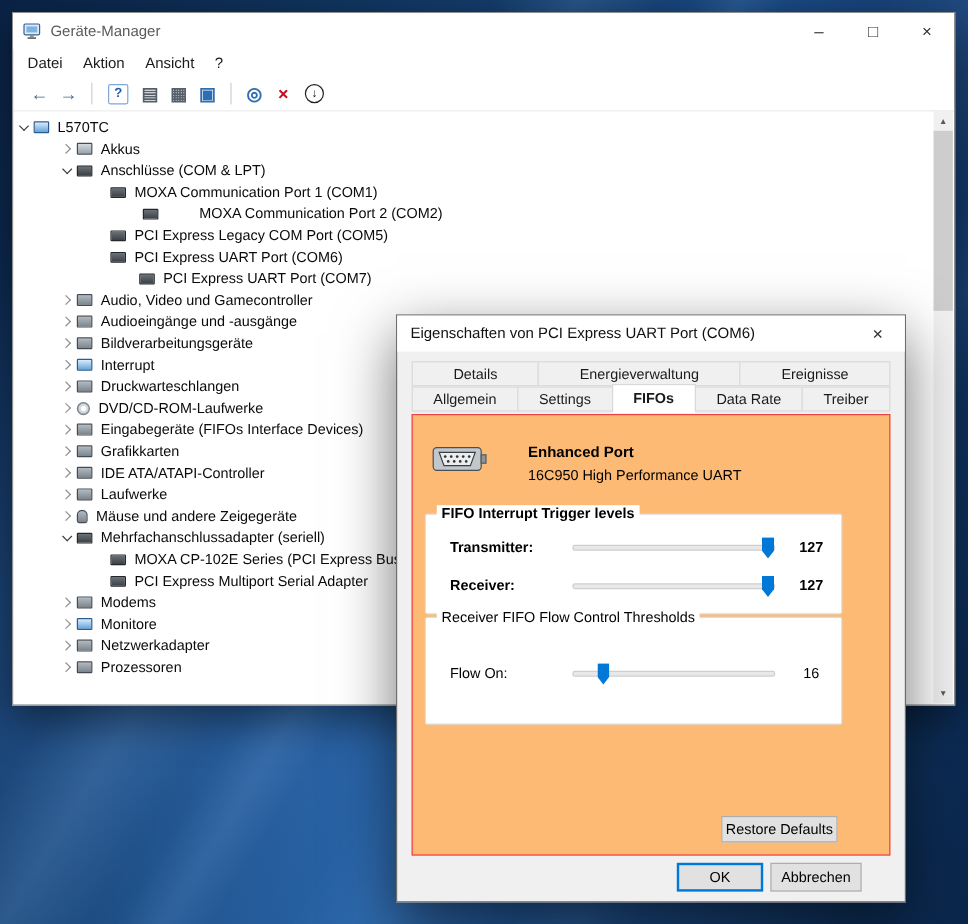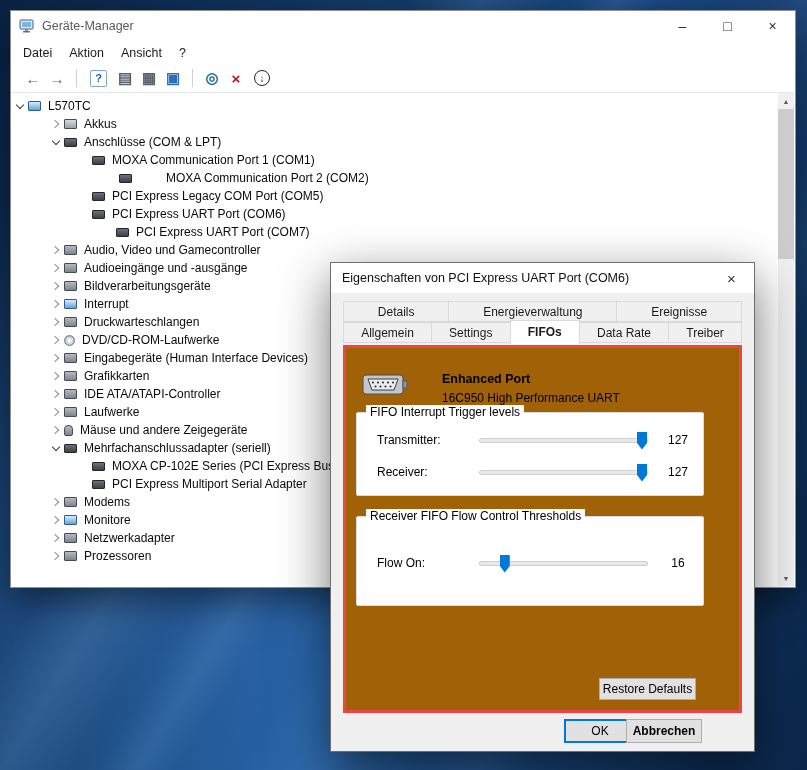--- a/index.html
+++ b/index.html
@@ -67,46 +67,46 @@
   .dclose{margin-left:auto;width:45px;height:100%;display:flex;align-items:center;justify-content:center;
     font-size:15px;color:#333;}
   .tabrow{display:flex;margin:0 12px;position:relative;z-index:2;}
   .r1{margin-top:8px;}
   .tab{flex:1 1 auto;text-align:center;height:21px;line-height:21px;box-sizing:border-box;
     background:#f0f0f0;border:1px solid #d9d9d9;color:#1a1a1a;font-size:12px;white-space:nowrap;
     padding:0 4px;overflow:hidden;}
   .tab + .tab{margin-left:-1px;}
   .r2 .tab.active{background:#fff;z-index:3;position:relative;margin-top:-2px;height:24px;
     line-height:23px;margin-bottom:-1px;border-bottom:1px solid #fff;font-weight:bold;}
-  .tabpage{position:absolute;left:12px;right:12px;top:82px;height:368px;background:#a16207;
-    border:3px solid #ef4444;z-index:1;box-sizing:border-box;}
+  .tabpage{position:absolute;left:12px;right:12px;top:82px;height:368px;background:#fdba74;
+    border:1px solid #ef4444;z-index:1;box-sizing:border-box;}
   .devhdr{display:flex;align-items:flex-start;margin:22px 0 0 16px;}
   .devicon{width:46px;height:30px;flex:none;display:inline-block;}
   .devtexts{margin-left:34px;padding-top:2px;}
   .devname{font-weight:bold;font-size:12.5px;color:#000;}
   .devdesc{margin-top:5px;font-size:12px;color:#000;}
   .group{position:absolute;left:10px;width:348px;border:1px solid #dcdcdc;border-radius:2px;
     box-sizing:border-box;background:#fff;}
-  .g1{top:64px;height:84px;}
+  .g1{top:82px;height:84px;font-weight:bold;}
   .g2{top:168px;height:90px;}
   .glabel{position:absolute;top:-8px;left:9px;background:#fff;padding:0 4px;font-size:12px;color:#000;}
   .grows{position:absolute;top:8px;bottom:4px;left:12px;right:10px;display:flex;
     flex-direction:column;justify-content:space-evenly;}
   .srow{display:flex;align-items:center;height:26px;}
   .slabel{width:102px;padding-left:8px;color:#000;}
   .strack{flex:1;height:3px;background:#e8e8e8;border:1px solid #cfcfcf;border-radius:2px;
     position:relative;margin-right:15px;}
   .sthumb{position:absolute;top:-7px;width:10px;height:18px;background:#0078d7;
     clip-path:polygon(0 0,100% 0,100% 64%,50% 100%,0 64%);}
   .sval{width:30px;text-align:center;color:#000;}
   .btn{font-family:inherit;font-size:12px;background:#e1e1e1;border:1px solid #adadad;color:#000;padding:0;}
   .restore{position:absolute;right:43px;bottom:10px;width:97px;height:22px;}
   .dfooter{position:absolute;left:0;right:0;bottom:0;height:40px;padding-left:36px;}
   .ok{position:absolute;right:118px;bottom:8px;width:72px;height:24px;border:2px solid #0078d7;}
-  .cancel{position:absolute;right:52px;bottom:8px;width:76px;height:24px;font-weight:bold;}
+  .cancel{position:absolute;right:36px;bottom:8px;width:76px;height:24px;}
 </style>
 </head>
 <body>
 
 <div class="wallpaper">
   <div class="beam b1"></div>
   <div class="beam b2"></div>
   <div class="beam b3"></div>
   <div class="beam b4"></div>
 </div>
@@ -214,21 +214,21 @@
         <span class="tlabel">Druckwarteschlangen</span>
       </div>
       <div class="trow" style="padding-left: 36px;">
         <span class="expander collapsed"></span>
         <span class="ti disc"></span>
         <span class="tlabel">DVD/CD-ROM-Laufwerke</span>
       </div>
       <div class="trow" style="padding-left: 36px;">
         <span class="expander collapsed"></span>
         <span class="ti hid"></span>
-        <span class="tlabel">Eingabegeräte (Human Interface Devices)</span>
+        <span class="tlabel">Eingabegeräte (FIFOs Interface Devices)</span>
       </div>
       <div class="trow" style="padding-left: 36px;">
         <span class="expander collapsed"></span>
         <span class="ti gpu"></span>
         <span class="tlabel">Grafikkarten</span>
       </div>
       <div class="trow" style="padding-left: 36px;">
         <span class="expander collapsed"></span>
         <span class="ti ide"></span>
         <span class="tlabel">IDE ATA/ATAPI-Controller</span>

